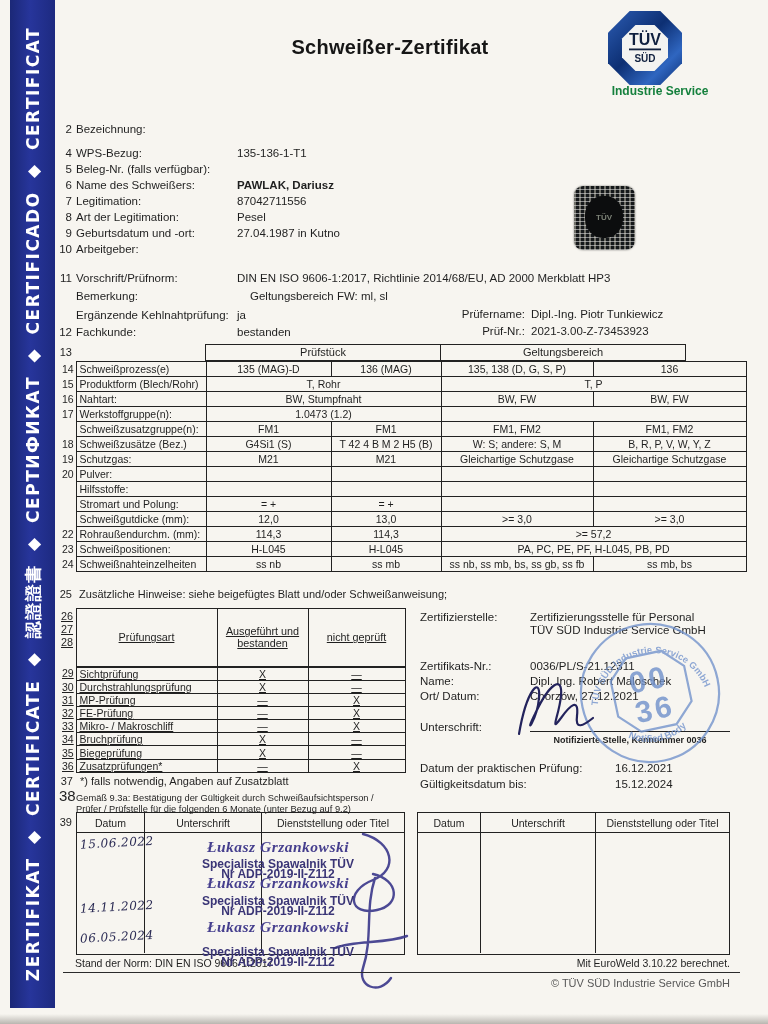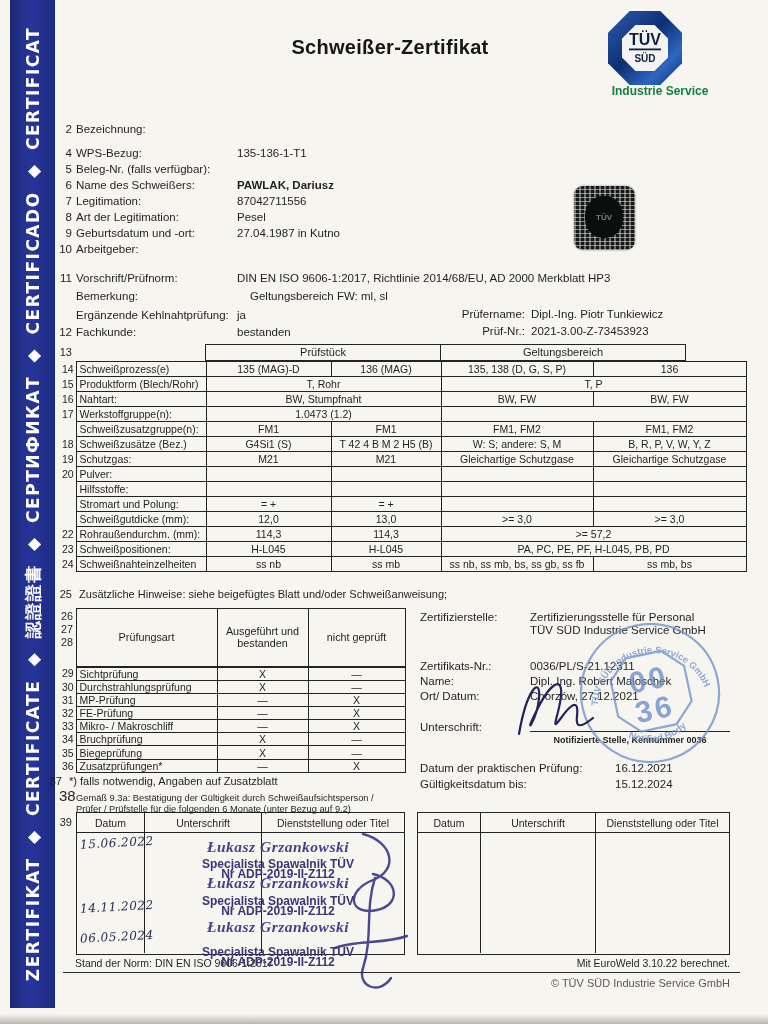--- a/index.html
+++ b/index.html
@@ -46,21 +46,21 @@
   .mt-head .h2 { flex:1; }
   .mt-head div { text-align:center; font-size:11px; line-height:14px; }
   .mt-no13 { position:absolute; left:59px; top:346px; width:17px; text-align:right; font-size:11px; padding-right:4px; }
   table.grid { position:absolute; border-collapse:collapse; table-layout:fixed; font-size:10.5px; }
   table.grid td { border:1px solid #222; padding:0 3px; overflow:hidden; white-space:nowrap; }
   table.grid td.num { border:none; text-align:right; padding-right:5px; font-size:10.5px; background:transparent; }
   table.grid td.lbl { text-align:left; }
   table.grid td.val { text-align:center; }
   #main-table { left:59px; top:361px; width:687px; }
   #main-table td { height:15px; }
-  #test-table { left:59px; top:608px; width:346px; }
+  #test-table { left:59px; top:608px; width:346px;text-decoration:underline; }
   #test-table td { height:13.2px; }
   #test-table th { border:1px solid #222; border-bottom:2px solid #222; font-size:10.8px; font-weight:normal; padding:1px 2px; }
   #test-table th.num { border:none; font-weight:normal; vertical-align:top; text-align:right; padding-right:5px; line-height:13px; }
   .note { position:absolute; font-size:11px; }
   .note .no { display:inline-block; width:17px; text-align:right; padding-right:4px; }
   .small-note { font-size:9.3px; line-height:10.5px; }
 
   
   .sigline { position:absolute; left:530px; top:731px; width:200px; border-bottom:1.4px solid #222; }
   .notified { position:absolute; left:530px; top:735px; width:200px; text-align:center;
@@ -430,21 +430,21 @@
 
   <svg class="scrawl" style="left:505px; top:668px; width:120px; height:80px" viewBox="0 0 120 80">
     <path d="M14,66 C 22,20 36,8 34,30 C 32,52 18,70 30,46 C 44,16 58,6 56,28 C 54,48 44,66 56,50 C 66,36 74,30 72,48 C 70,62 78,58 88,50" fill="none" stroke="#23235c" stroke-width="2.2" stroke-linecap="round"></path>
   </svg>
 
   <div class="rvalue" style="left:420px; top:762px">Datum der praktischen Prüfung:</div>
   <div class="rvalue" style="left:615px; top:762px">16.12.2021</div>
   <div class="rvalue" style="left:420px; top:778px">Gültigkeitsdatum bis:</div>
   <div class="rvalue" style="left:615px; top:778px">15.12.2024</div>
 
-  <div class="note" style="left:49px; top:775px">
+  <div class="note" style="left:60px; top:775px">
     <span class="no">37</span>
     <span>*) falls notwendig, Angaben auf Zusatzblatt</span>
   </div>
   <div class="note small-note" style="left:59px; top:791px">
     <span class="no" style="font-size:15px">38</span><span>Gemäß 9.3a: Bestätigung der Gültigkeit durch Schweißaufsichtsperson /</span><br>
     <span class="no"></span><span>Prüfer / Prüfstelle für die folgenden 6 Monate (unter Bezug auf 9.2)</span>
   </div>
 
   <div class="note" style="left:59px; top:816px">
     <span class="no">39</span>

